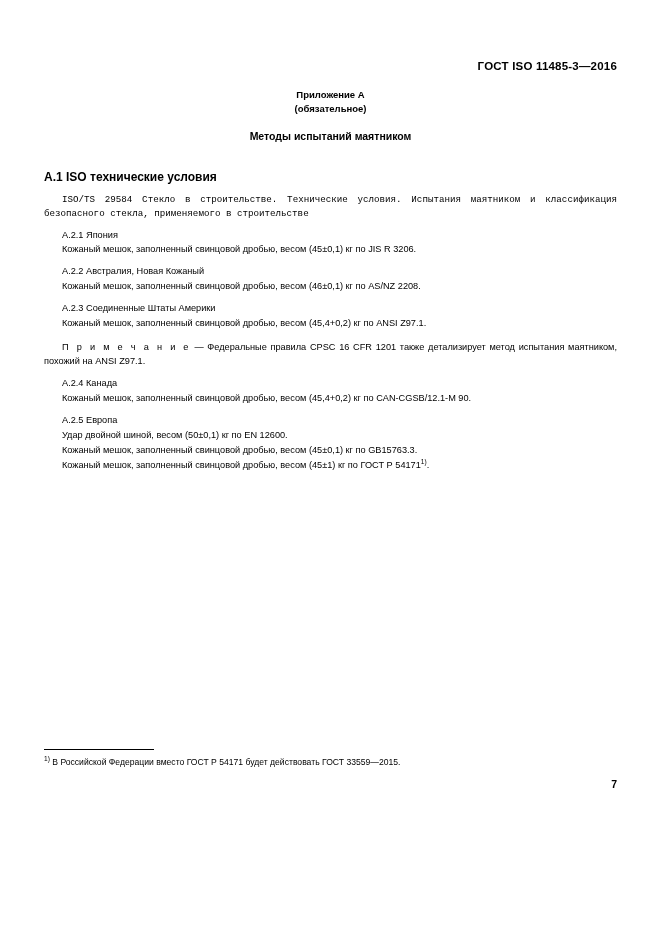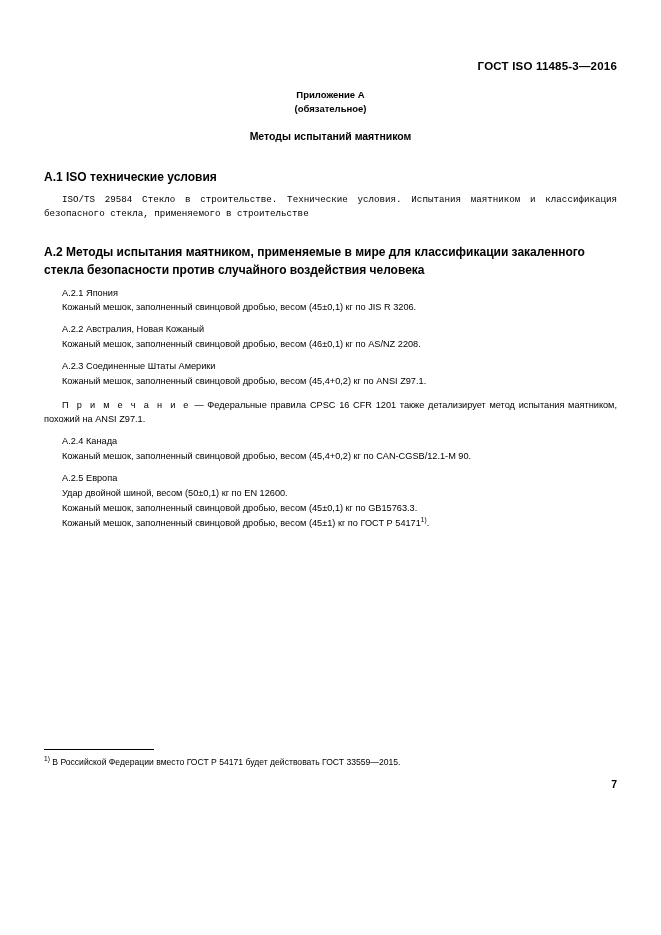--- a/index.html
+++ b/index.html
@@ -136,21 +136,20 @@
 
   <div class="content">
 
     <div class="annex-label">Приложение А</div>
     <div class="annex-sub">(обязательное)</div>
     <div class="annex-title">Методы испытаний маятником</div>
 
     <div class="sec-head">А.1 ISO технические условия</div>
     <div class="para indent">ISO/TS 29584 Стекло в строительстве. Технические условия. Испытания маятником и классификация безопасного стекла, применяемого в строительстве</div>
 
-    <div class="sec-head tight">А.2 Методы испытания маятником, применяемые в мире для классификации закаленного стекла безопасности против случайного воздействия человека</div>
 
     <div class="item-head">А.2.1 Япония</div>
     <div class="item-text">Кожаный мешок, заполненный свинцовой дробью, весом (45±0,1) кг по JIS R 3206.</div>
 
     <div class="item-head">А.2.2 Австралия, Новая Кожаный</div>
     <div class="item-text">Кожаный мешок, заполненный свинцовой дробью, весом (46±0,1) кг по AS/NZ 2208.</div>
 
     <div class="item-head">А.2.3 Соединенные Штаты Америки</div>
     <div class="item-text">Кожаный мешок, заполненный свинцовой дробью, весом (45,4+0,2) кг по ANSI Z97.1.</div>
 

